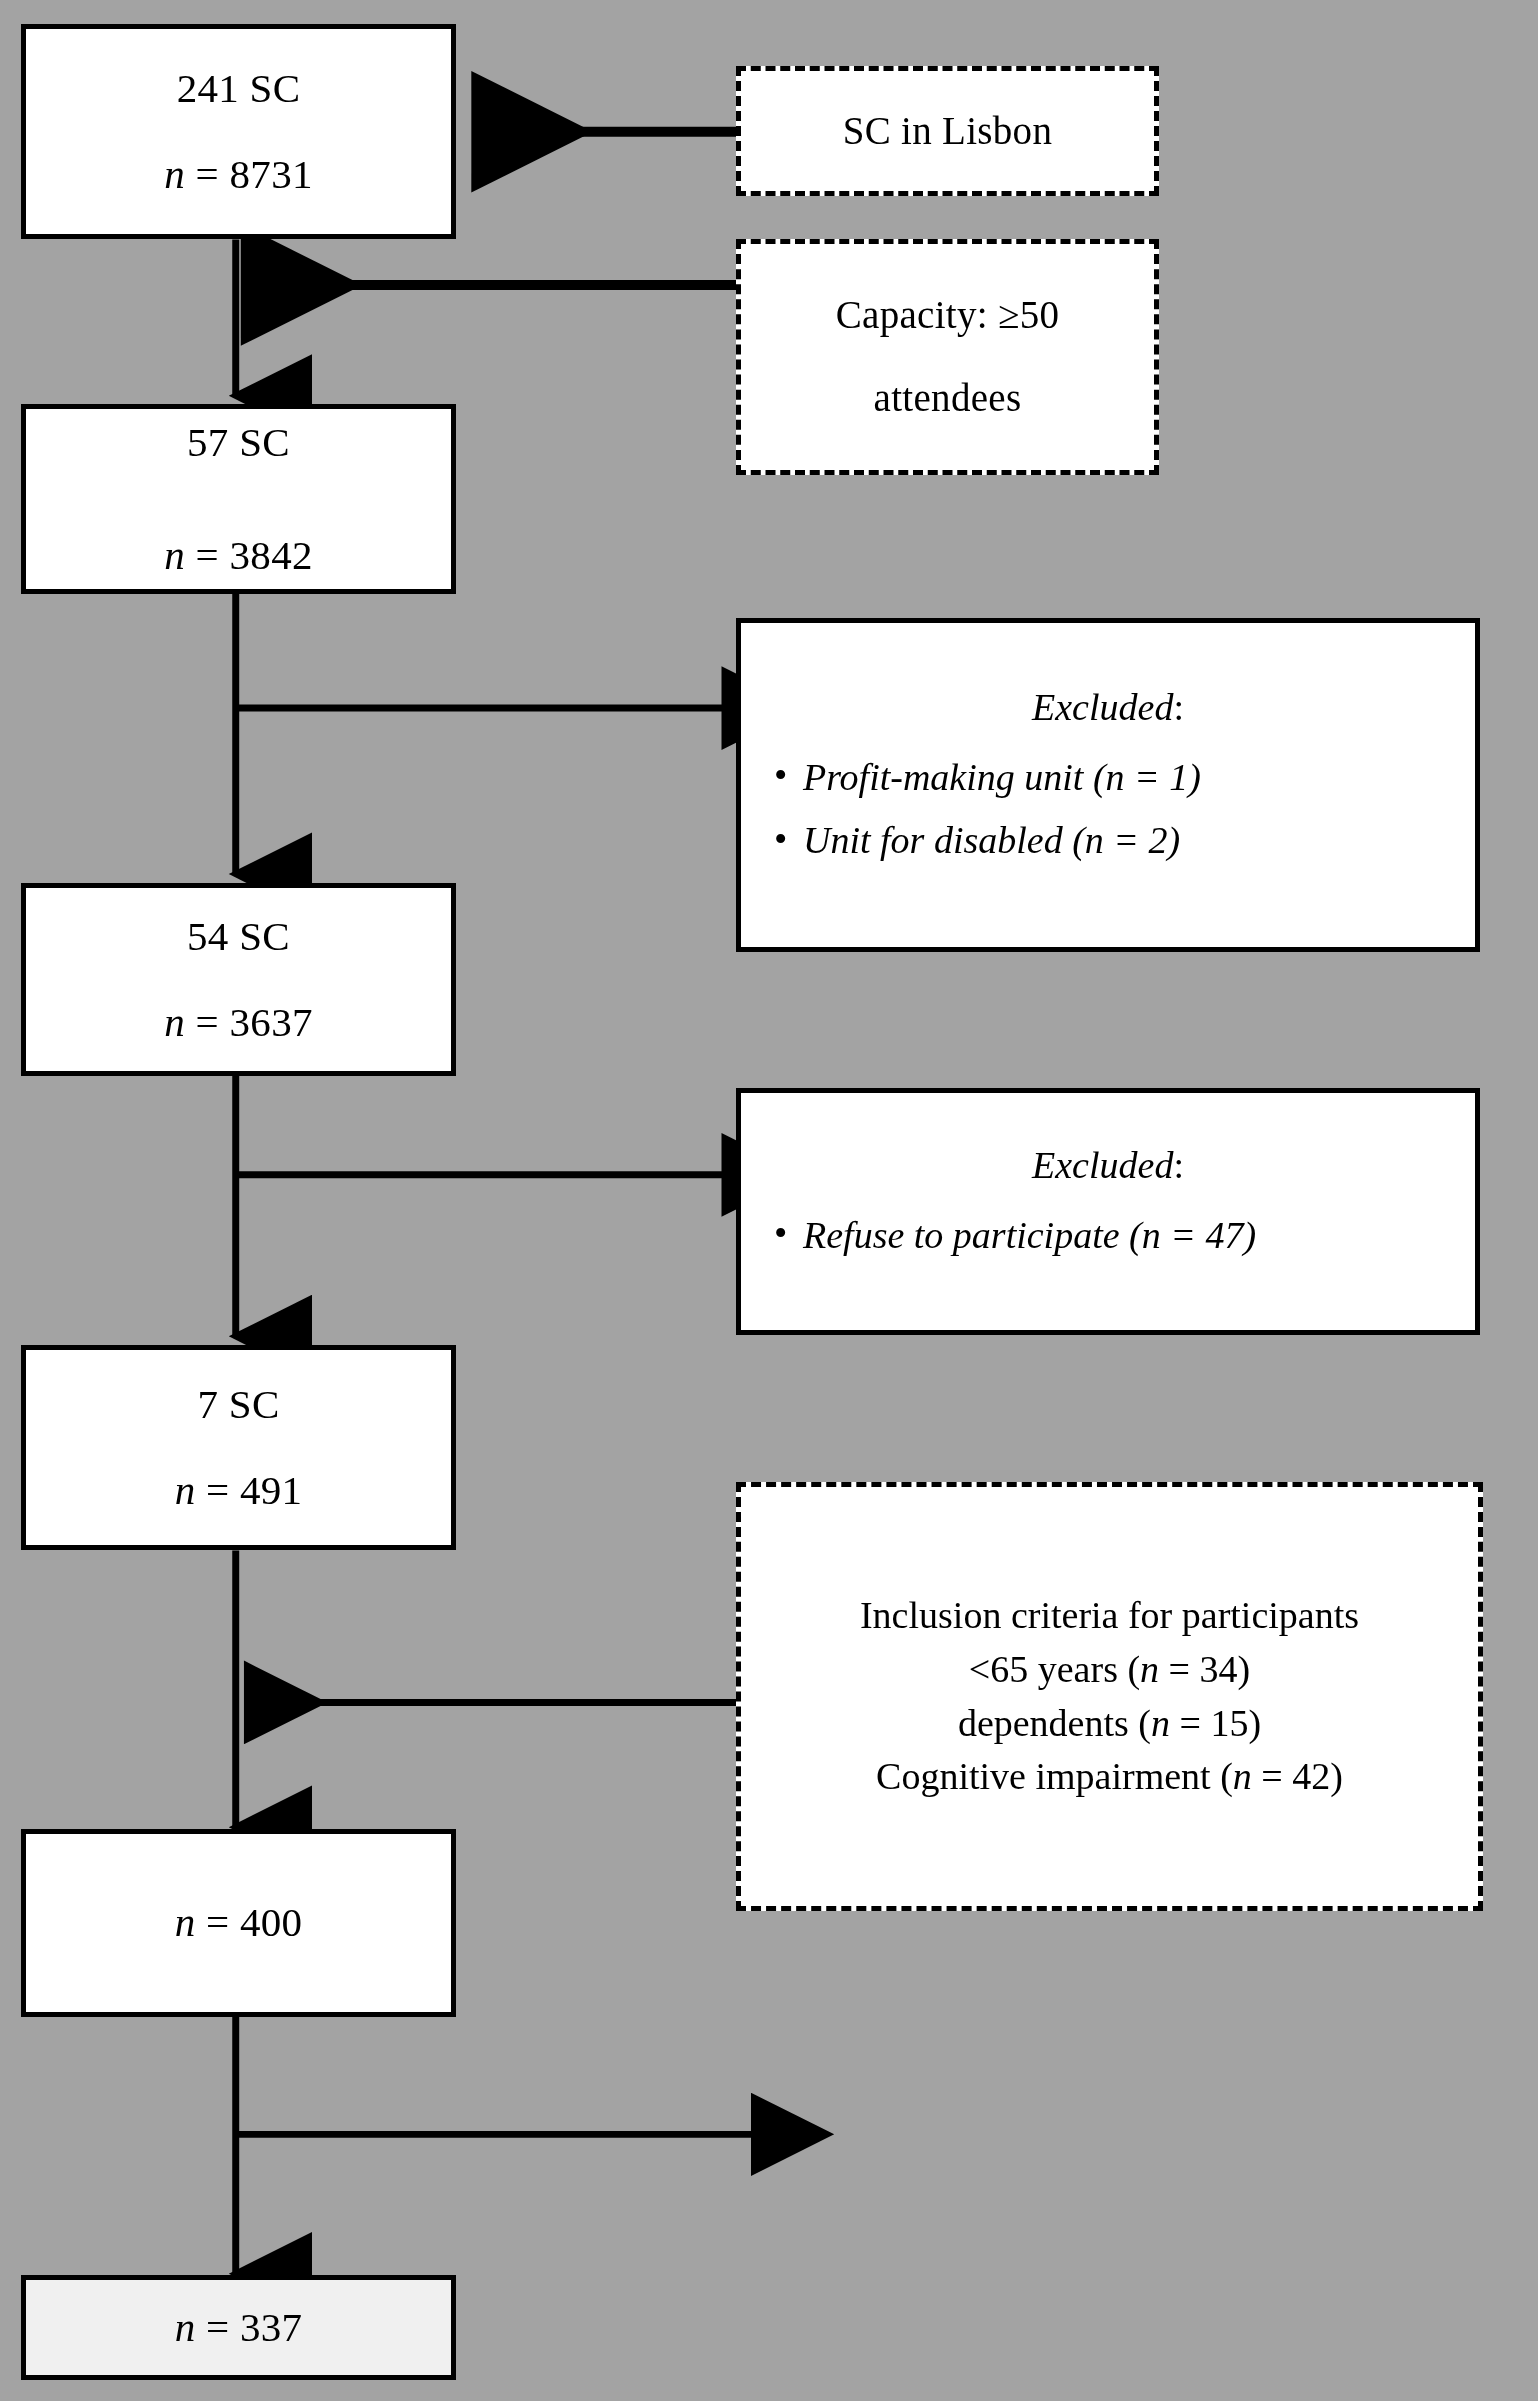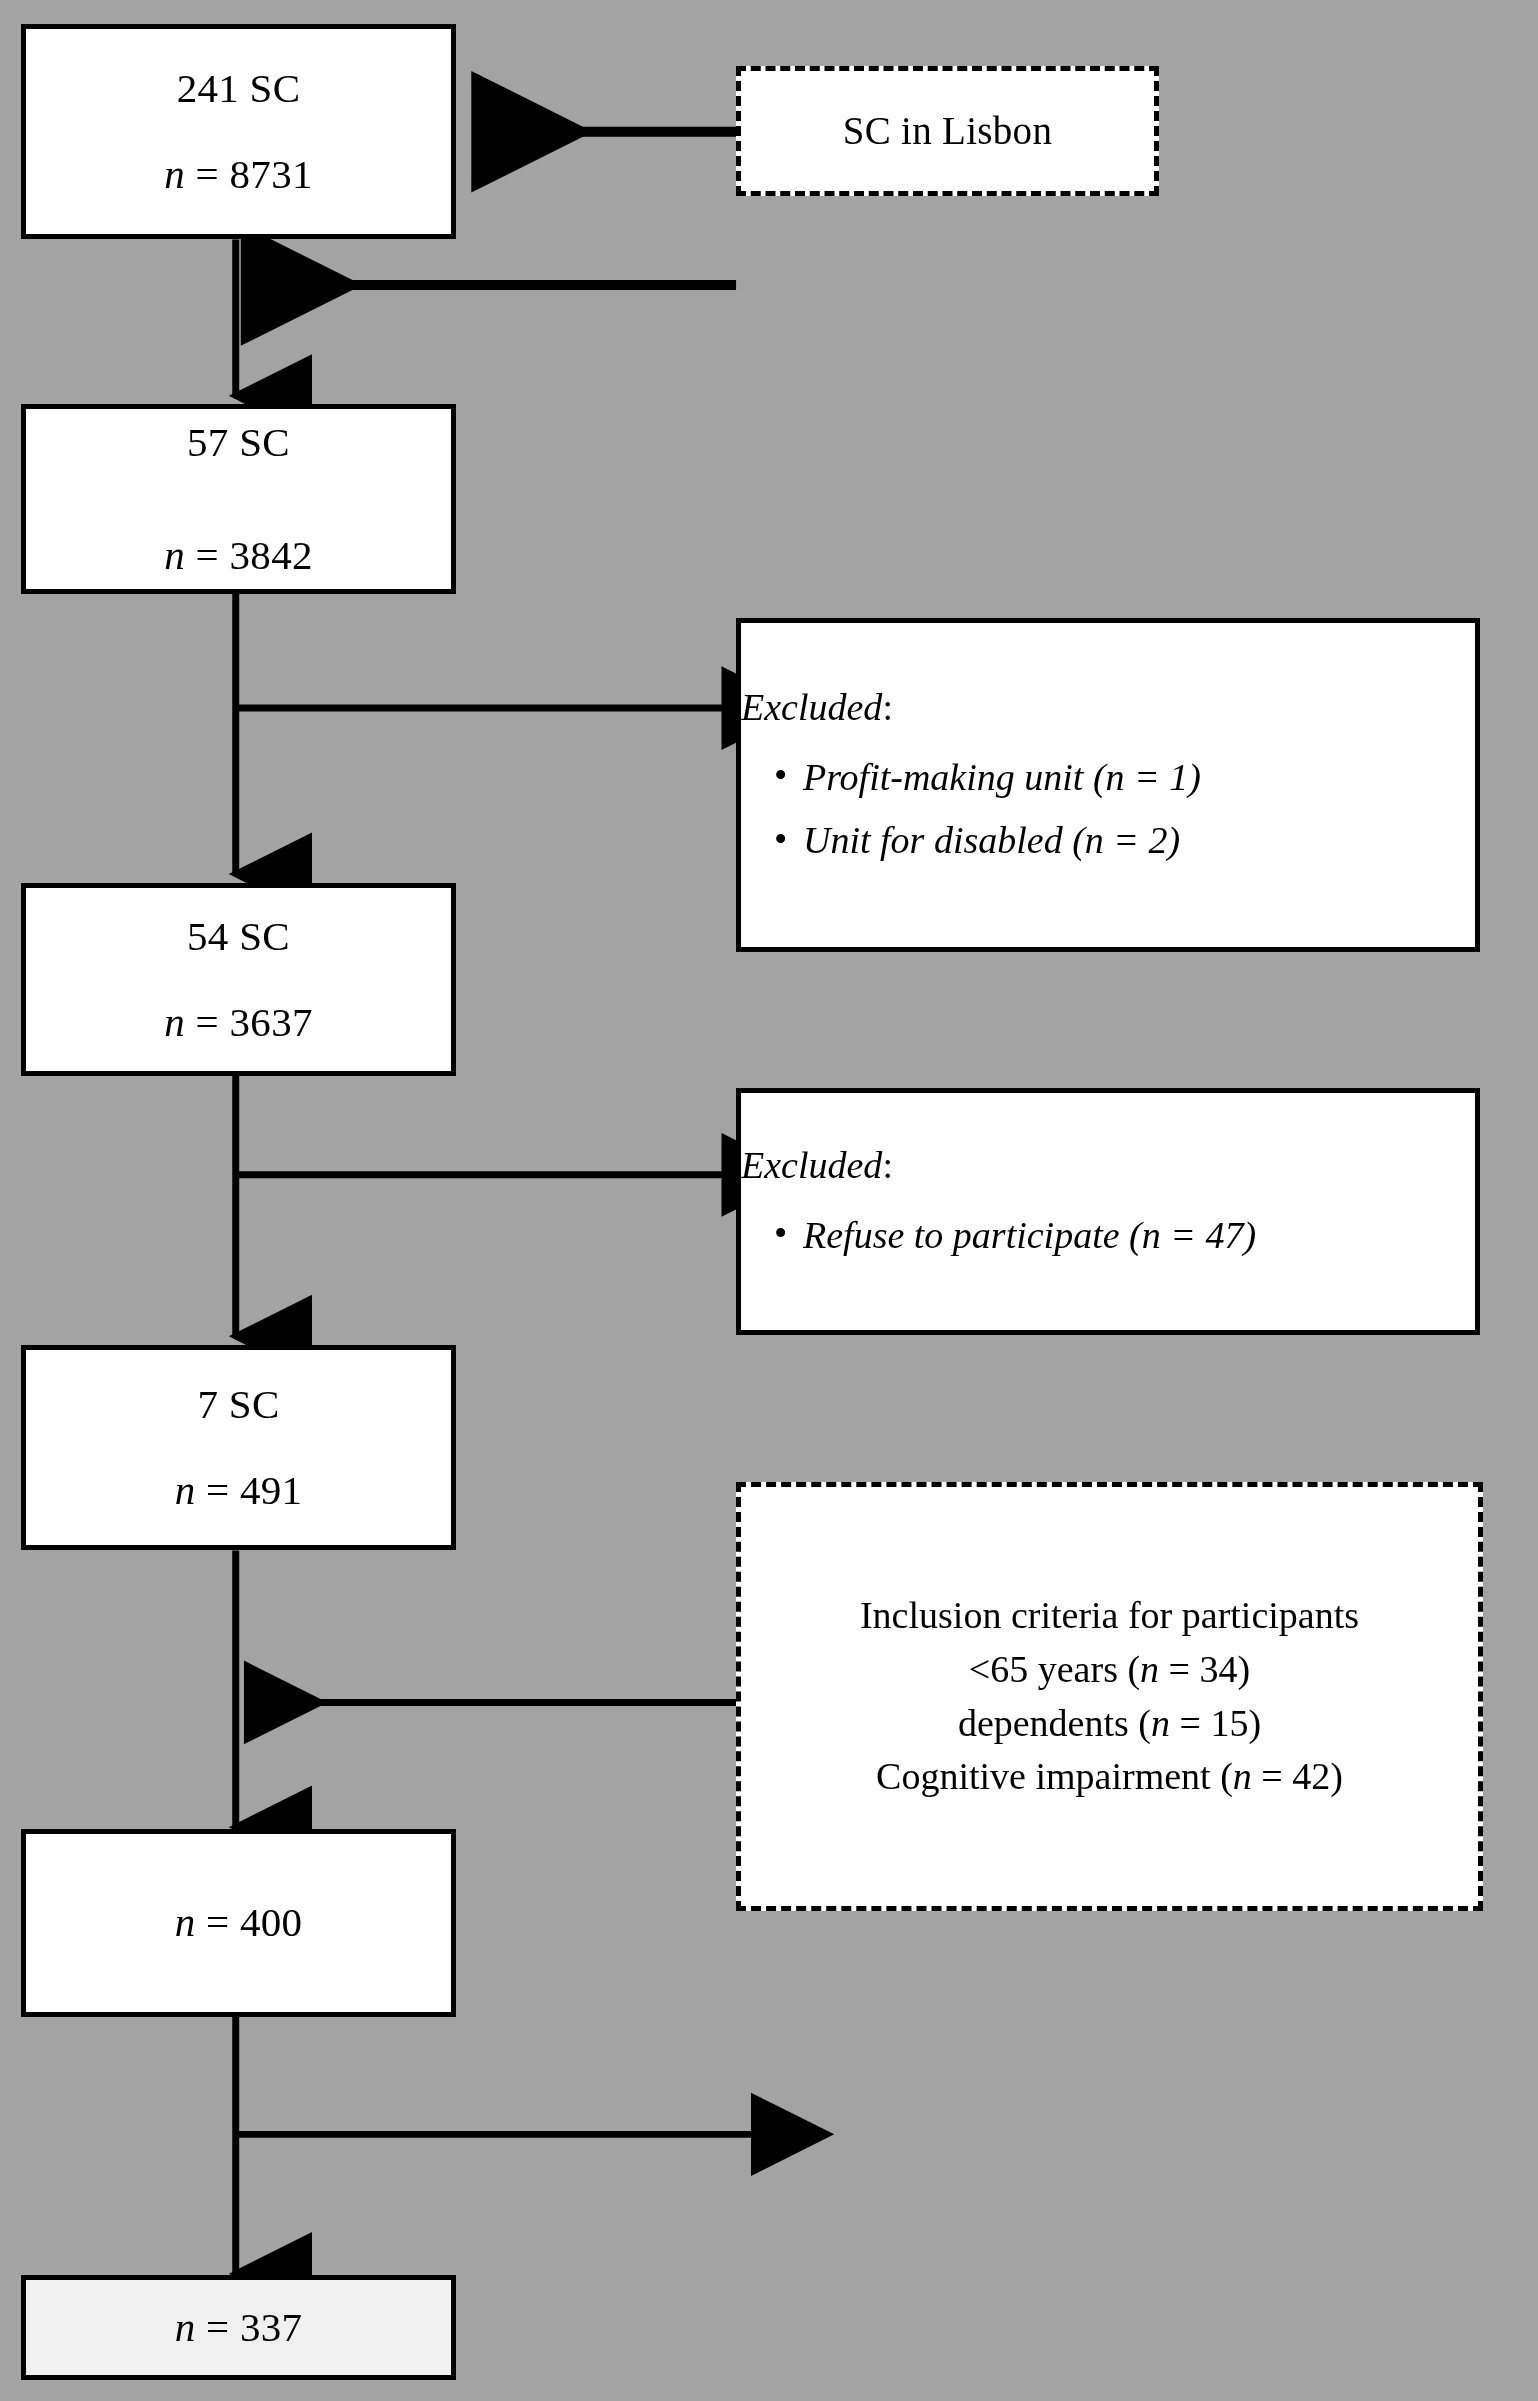--- a/index.html
+++ b/index.html
@@ -72,20 +72,21 @@
   }
   .panel.center-text {
     align-items: center;
     text-align: center;
   }
   .panel-heading {
     font-size: 38px;
     font-style: italic;
     margin-bottom: 6.3px;
     white-space: nowrap;
+    text-align: center;
   }
   .panel-heading .colon {
     font-style: normal;
   }
   .bullet-list {
     list-style: none;
     margin: 0;
     padding: 0 16px 0 33px;
   }
   .bullet-list li {
@@ -182,20 +183,24 @@
   </div>
 
   <div class="node solid filled left-col" style="left:21px; top:2275px; width:435px; height:105px;">
     <span class="node-line"><i class="ital">n</i><span> = 337</span></span>
   </div>
 
   <div class="node dashed" style="left:736px; top:66px; width:423px; height:130px;">
     <span class="node-line">SC in Lisbon</span>
   </div>
 
+  <div class="node dashed" style="left:736px; top:239px; width:423px; height:236px;">
+    <span class="node-line">Capacity: ≥50</span>
+    <span class="node-line gap-line">attendees</span>
+  </div>
 
   <div class="panel solid" style="left:736px; top:618px; width:744px; height:334px;">
     <div class="panel-heading"><span>Excluded</span><span class="colon">:</span></div>
     <ul class="bullet-list">
       <li><span>Profit-making unit (</span><i class="ital">n</i><span> = 1)</span></li>
       <li><span>Unit for disabled (</span><i class="ital">n</i><span> = 2)</span></li>
     </ul>
   </div>
 
   <div class="panel solid" style="left:736px; top:1088px; width:744px; height:247px;">

